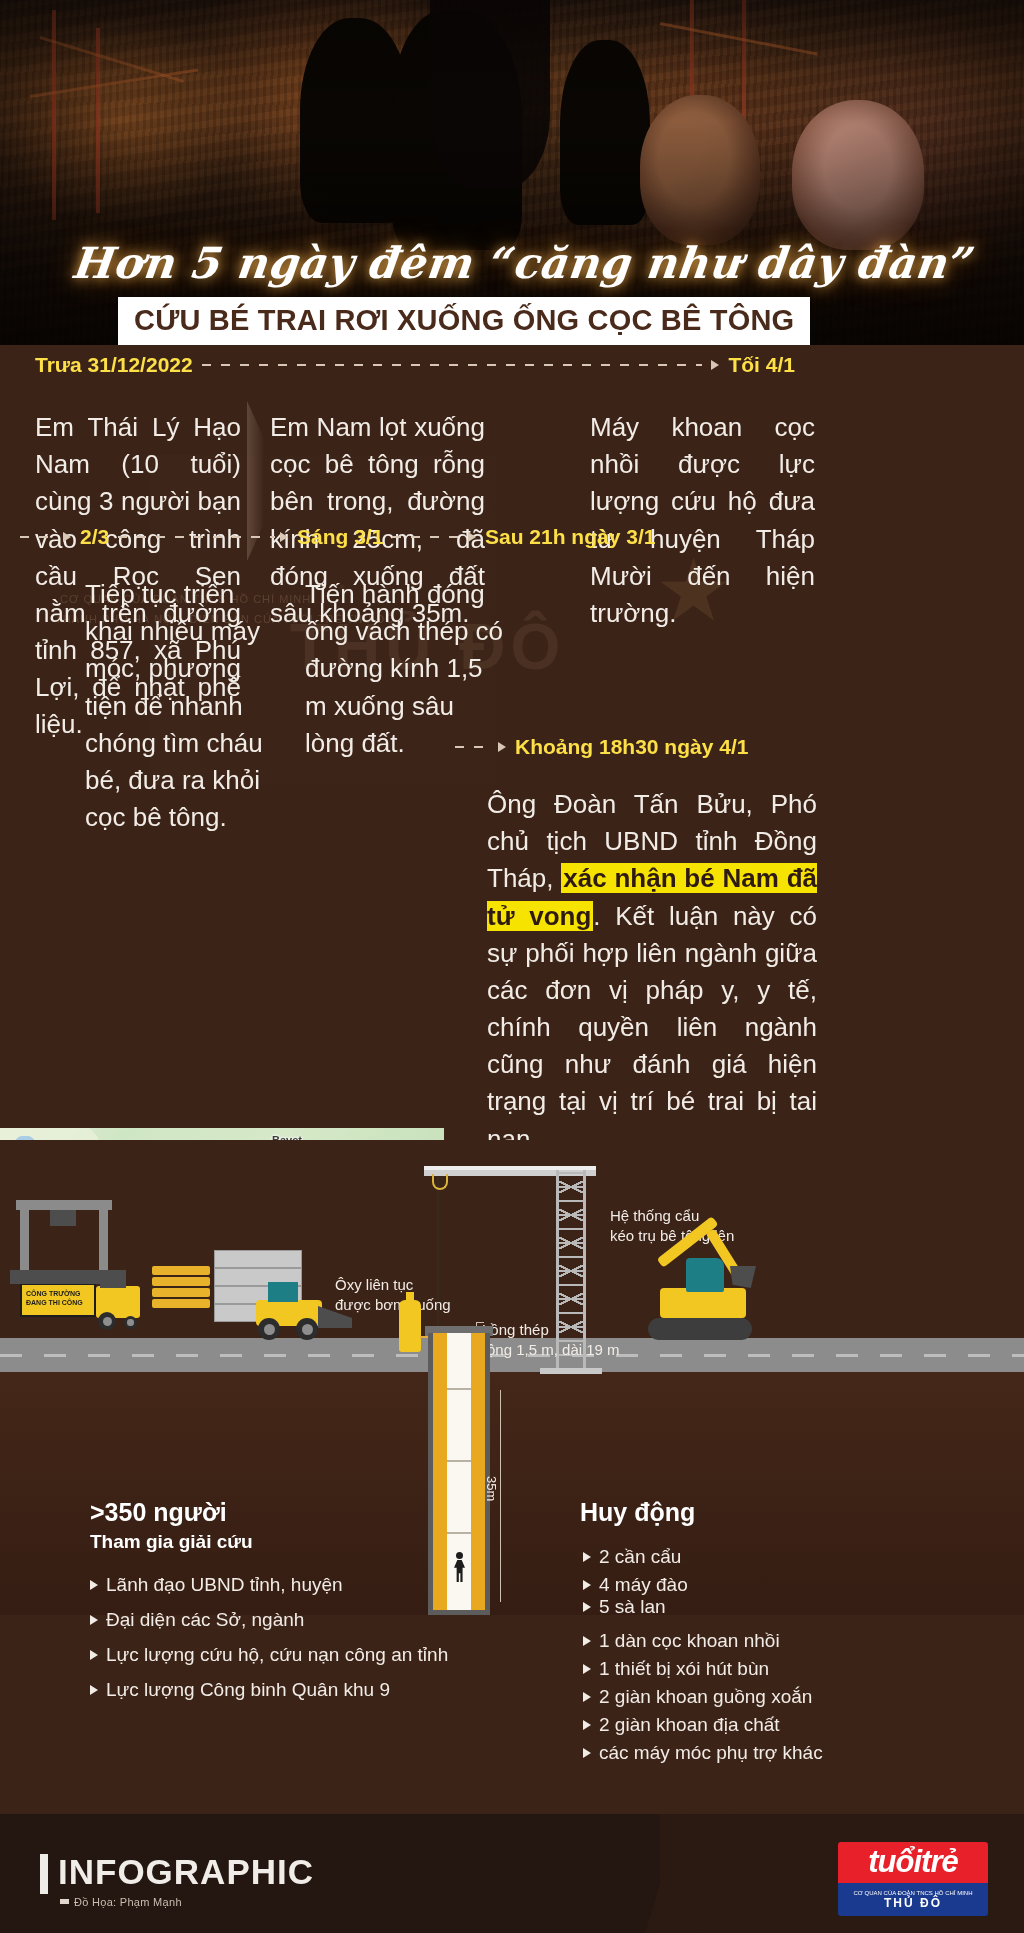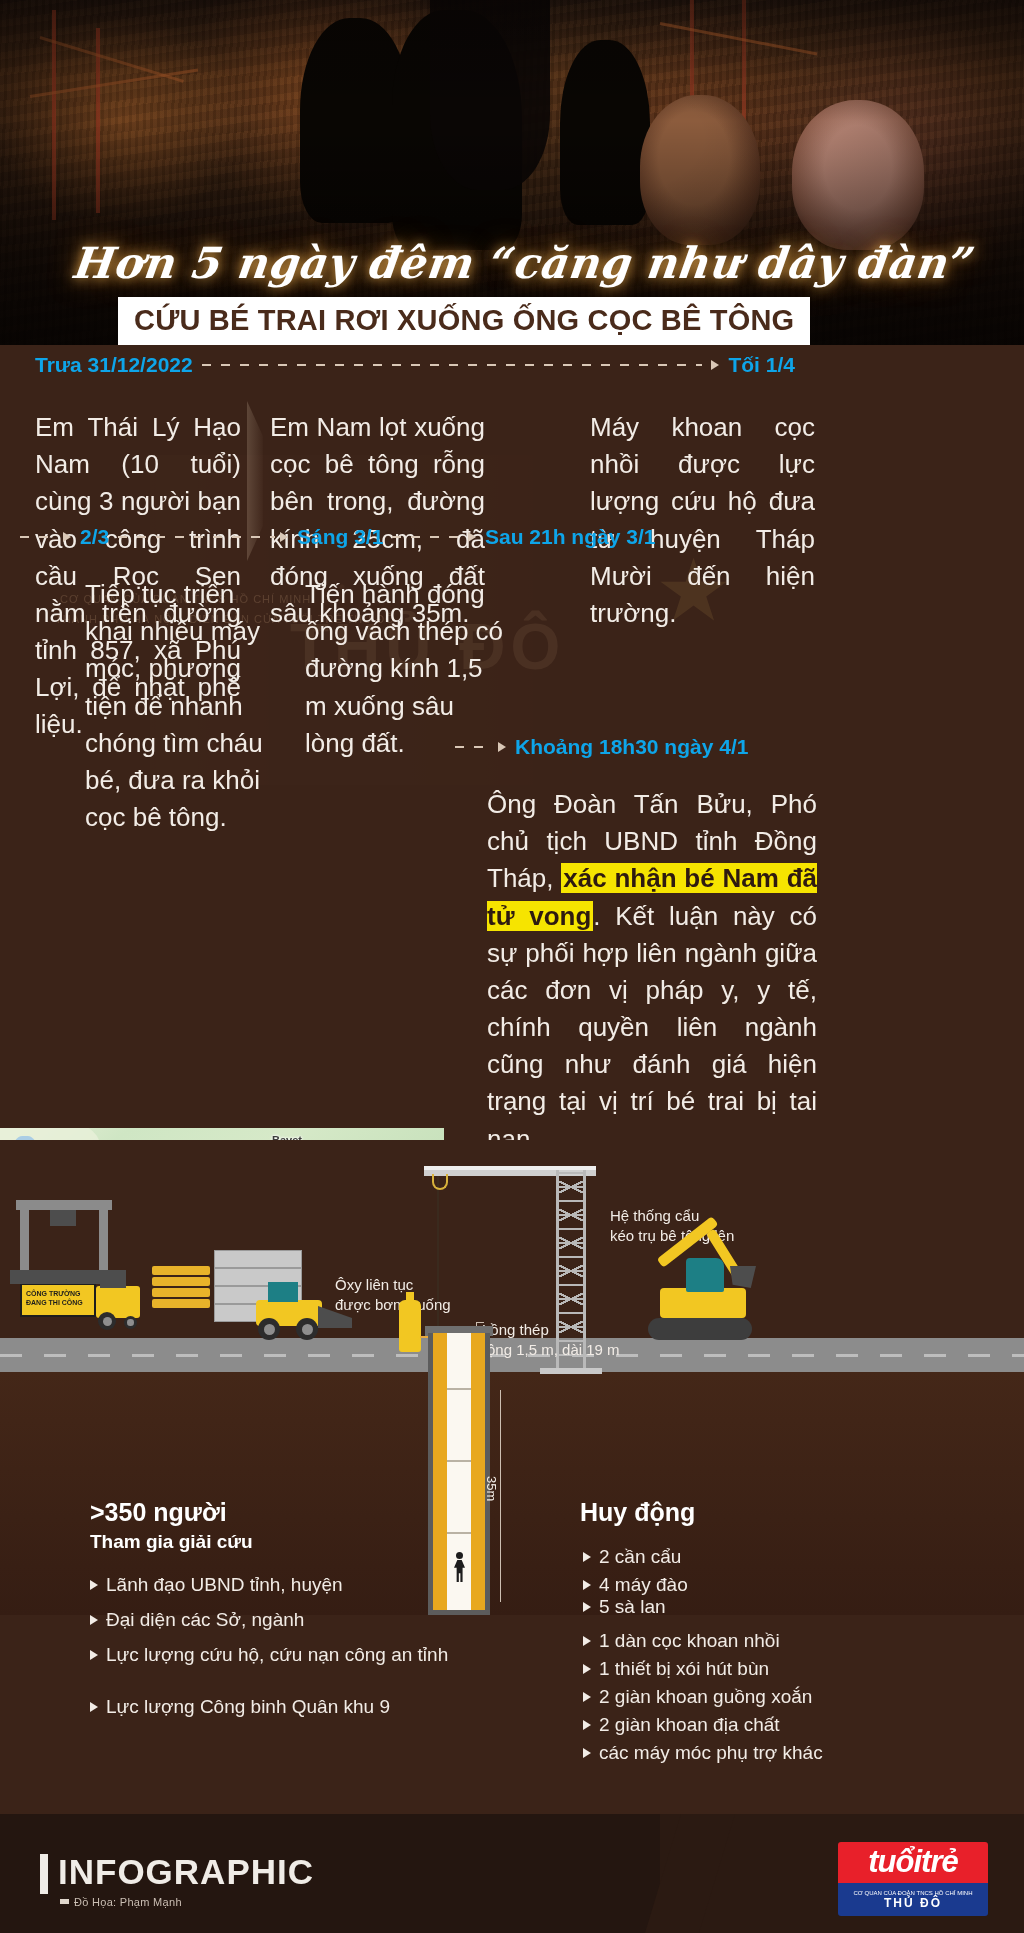--- a/index.html
+++ b/index.html
@@ -46,21 +46,21 @@
   .wm{position:absolute;opacity:.055;pointer-events:none;}
   .wm1{left:150px;top:110px;width:640px;height:330px;
      background:radial-gradient(circle at 30% 40%, #d8b088 0 2px, transparent 3px) ,
        linear-gradient(90deg, rgba(255,210,160,.20), rgba(255,210,160,0));}
   .wm-txt{position:absolute;left:290px;top:265px;font-size:64px;font-weight:bold;color:#caa37f;opacity:.10;letter-spacing:5px;}
   .wm-txt2{position:absolute;left:60px;top:248px;font-size:11px;color:#caa37f;opacity:.22;letter-spacing:1px;}
   .wm-txt3{position:absolute;left:55px;top:268px;font-size:11px;color:#caa37f;opacity:.22;letter-spacing:1px;}
   .wm-star{position:absolute;left:655px;top:195px;font-size:86px;color:#c9a251;opacity:.13;}
 
   .tl-head{position:absolute;display:flex;align-items:center;gap:9px;}
-  .tl-head .lbl{font-size:21px;font-weight:bold;color:#0ea5e9;white-space:nowrap;}
+  .tl-head .lbl{font-size:21px;font-weight:bold;color:#fde047;white-space:nowrap;}
   .dash{flex:1;height:2px;min-width:20px;
      background:repeating-linear-gradient(90deg,#d9c7b6 0 9px,transparent 9px 19px);}
   .dash-pre{width:34px;height:2px;
      background:repeating-linear-gradient(90deg,#d9c7b6 0 9px,transparent 9px 19px);}
   .arrow-r{width:0;height:0;border-left:8px solid #d9c7b6;border-top:5px solid transparent;border-bottom:5px solid transparent;}
 
   .tl-text{position:absolute;font-size:26px;line-height:1.43;color:#f2ece6;text-align:justify;margin-top:16px;}
   .tl-text.nojust{text-align:left;}
   .hl{background:#f6e400;color:#2e1a10;font-weight:bold;padding:0 2px;}
   .wedge{position:absolute;width:16px;height:160px;
@@ -219,21 +219,21 @@
     <div class="wm wm1"></div>
     <div class="wm-star">★</div>
     <div class="wm-txt">THỦ ĐÔ</div>
     <div class="wm-txt2">CƠ QUAN CỦA ĐOÀN TNCS HỒ CHÍ MINH</div>
     <div class="wm-txt3">THÀNH PHỐ HÀ NỘI - DIỄN ĐÀN CỦA TUỔI TRẺ THỦ ĐÔ</div>
 
     <div class="tl-head" style="left:35px;top:8px;width:760px;">
       <div class="lbl">Trưa 31/12/2022</div>
       <div class="dash"></div>
       <div class="arrow-r"></div>
-      <div class="lbl">Tối 1/4</div>
+      <div class="lbl">Tối 4/1</div>
     </div>
 
     <div class="tl-text" style="left:35px;top:48px;width:206px;">Em Thái Lý Hạo Nam (10 tuổi) cùng 3 người bạn vào công trình cầu Rọc Sen nằm trên đường tỉnh 857, xã Phú Lợi, để nhặt phế liệu.</div>
     <div class="wedge" style="left:247px;top:56px;"></div>
     <div class="tl-text" style="left:270px;top:48px;width:215px;">Em Nam lọt xuống cọc bê tông rỗng bên trong, đường kính 25cm, đã đóng xuống đất sâu khoảng 35m.</div>
     <div class="tl-text" style="left:590px;top:48px;width:225px;">Máy khoan cọc nhồi được lực lượng cứu hộ đưa từ huyện Tháp Mười đến hiện trường.</div>
 
     <div class="tl-head" style="left:20px;top:180px;width:255px;">
       <div class="dash-pre"></div>
       <div class="arrow-r"></div>
@@ -430,21 +430,21 @@
       <span>Lãnh đạo UBND tỉnh, huyện</span>
       </div>
     <div class="bl-item" style="left:42px;top:125px;">
       <span class="tri"></span>
       <span>Đại diện các Sở, ngành</span>
       </div>
     <div class="bl-item" style="left:42px;top:160px;">
       <span class="tri"></span>
       <span>Lực lượng cứu hộ, cứu nạn công an tỉnh</span>
       </div>
-    <div class="bl-item" style="left:42px;top:212px;">
+    <div class="bl-item" style="left:42px;top:195px;">
       <span class="tri"></span>
       <span>Lực lượng Công binh Quân khu 9</span>
       </div>
 
     <div class="bt-title" style="left:532px;top:14px;">Huy động</div>
     <div class="bl-item" style="left:535px;top:62px;">
       <span class="tri"></span>
       <span>2 cần cẩu</span>
       </div>
     <div class="bl-item" style="left:535px;top:90px;">

